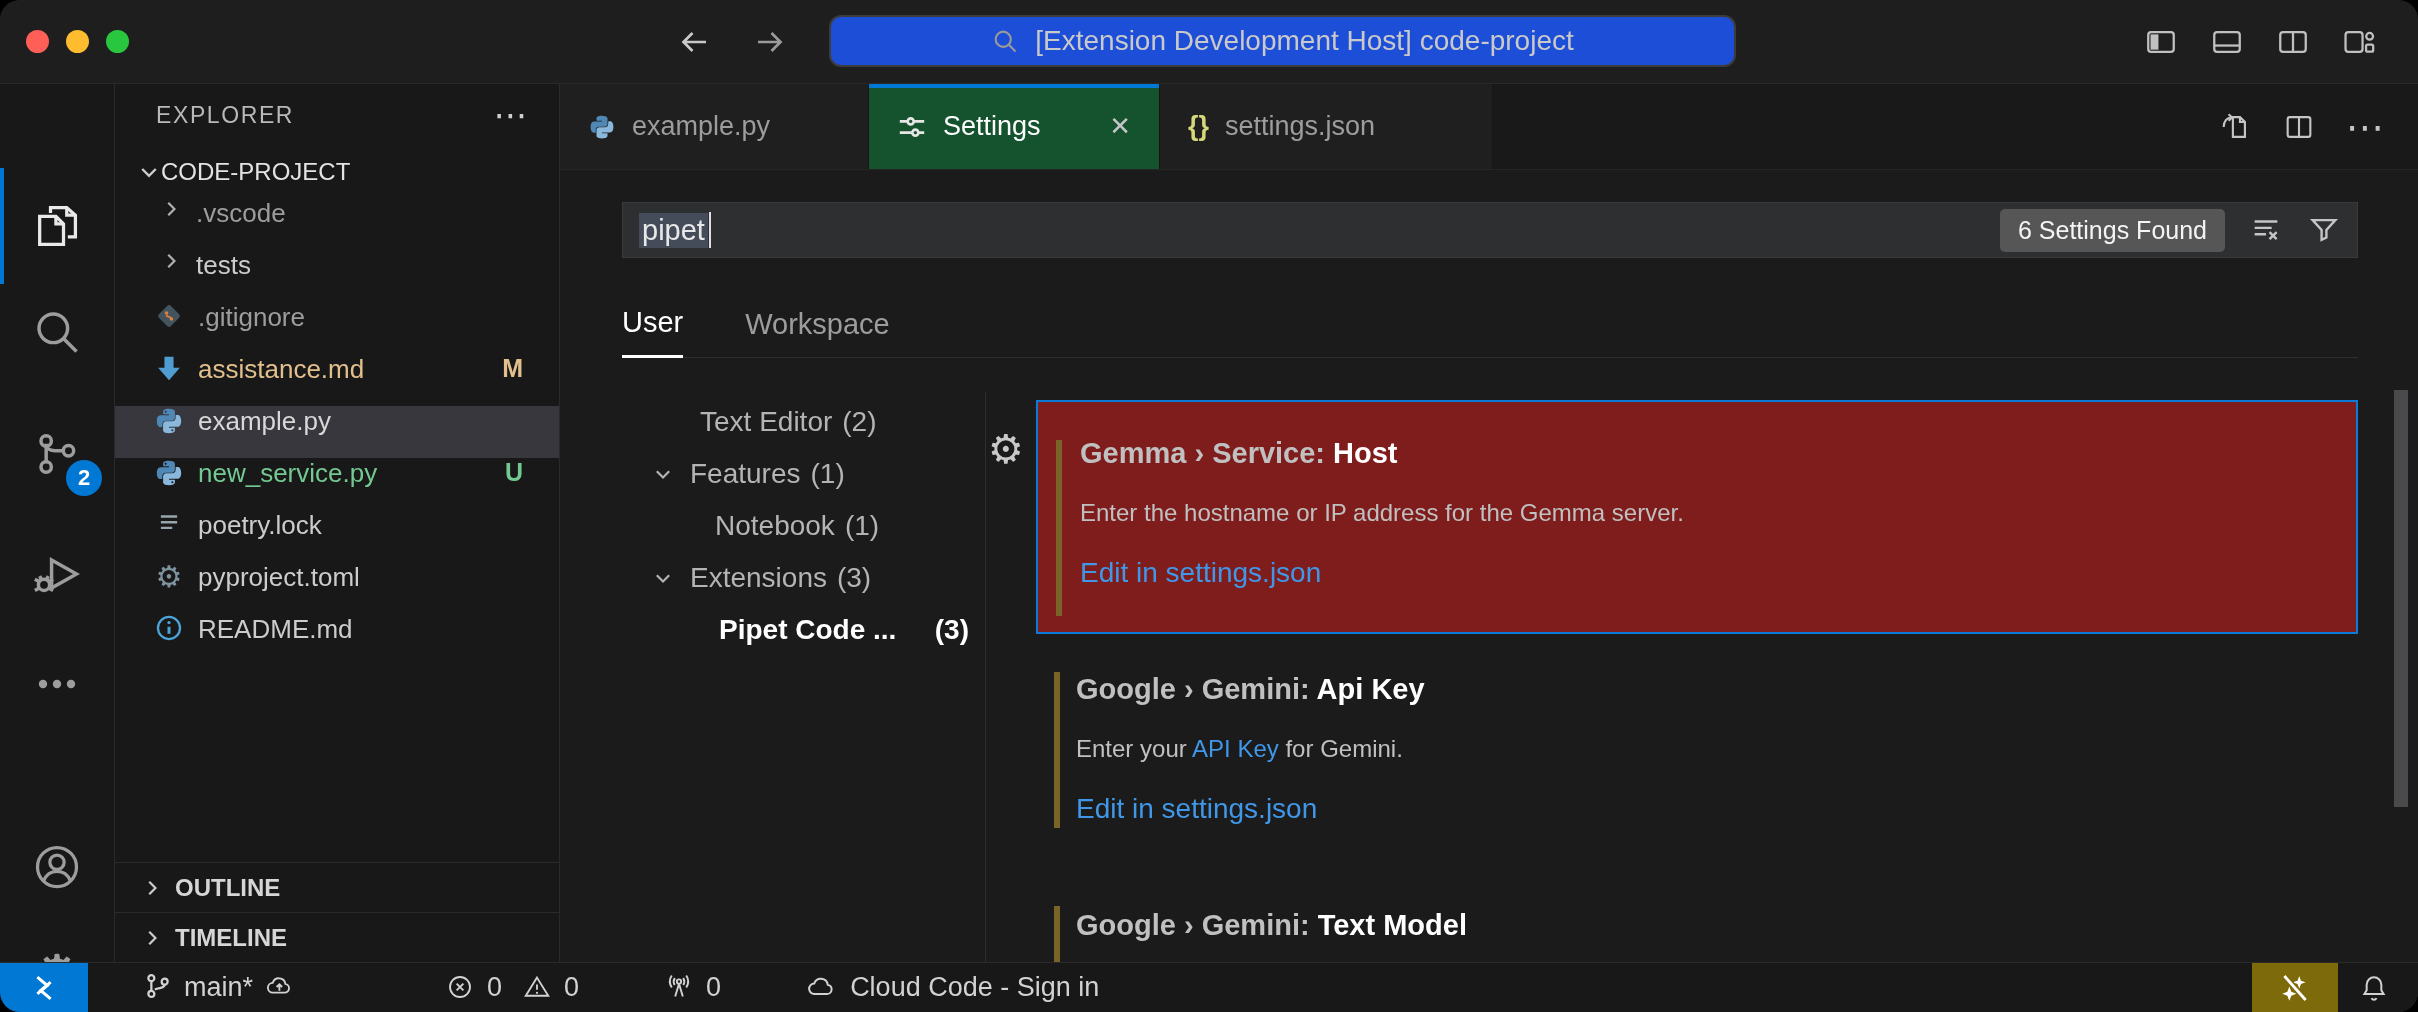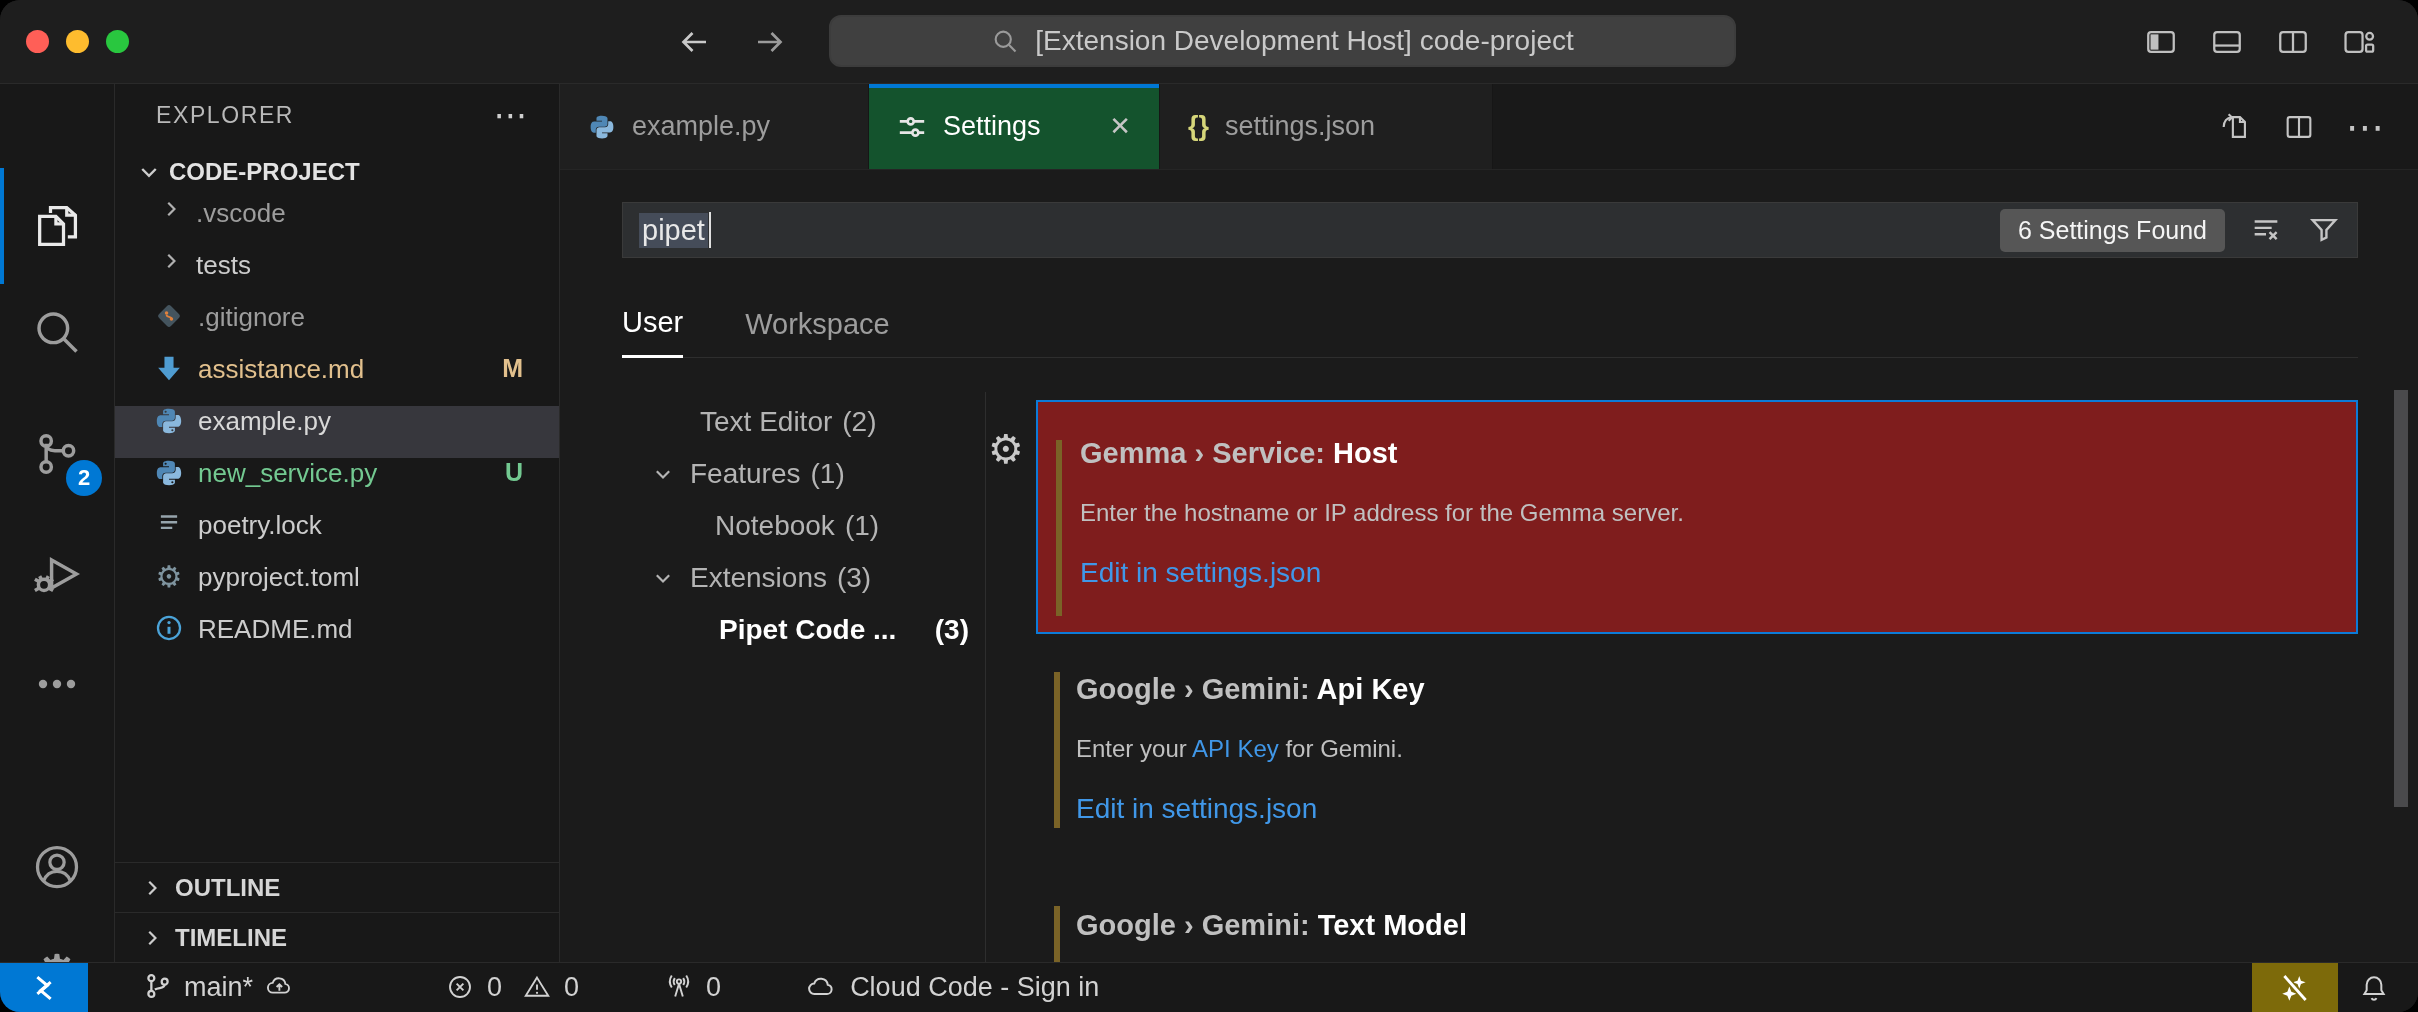--- a/index.html
+++ b/index.html
@@ -5,39 +5,39 @@
   * { box-sizing: border-box; }
   body { margin:0; background:#000; font-family:"Liberation Sans","DejaVu Sans",sans-serif; }
   .window { position:relative; width:2418px; height:1012px; background:#1b1b1b; border-radius:20px; overflow:hidden; color:#ccc; }
 
   
   .titlebar { height:84px; background:#1e1e1e; border-bottom:1px solid #2a2a2a; position:relative; display:flex; align-items:center; }
   .traffic { display:flex; gap:17px; margin-left:26px; }
   .light { width:23px; height:23px; border-radius:50%; }
   .light.red { background:#ff5f57; } .light.yellow { background:#febc2e; } .light.green { background:#29c73f; }
   .nav-arrows { position:absolute; left:676px; top:0; height:84px; display:flex; align-items:center; gap:40px; }
-  .command-center { position:absolute; left:829px; top:15px; width:907px; height:52px; background:#404040; border:2px solid #3c3c3c; border-radius:12px; display:flex; align-items:center; justify-content:center; gap:16px; color:#c9c9c9; font-size:28px; }
+  .command-center { position:absolute; left:829px; top:15px; width:907px; height:52px; background:#1d4ed8; border:2px solid #3c3c3c; border-radius:12px; display:flex; align-items:center; justify-content:center; gap:16px; color:#c9c9c9; font-size:28px; }
   .layout-icons { position:absolute; right:42px; top:0; height:84px; display:flex; align-items:center; gap:32px; }
 
   
   .main { display:flex; height:878px; }
 
   
   .activitybar { width:115px; background:#181818; border-right:1px solid #2a2a2a; position:relative; flex-shrink:0; }
   .ab-item { position:absolute; left:0; width:114px; height:100px; display:flex; align-items:center; justify-content:center; color:#9d9d9d; cursor:pointer; }
   .ab-item.active { color:#e9e9e9; }
   .ab-item.active::before { content:''; position:absolute; left:0; top:-8px; height:116px; width:4px; background:#0078d4; }
   .ab-badge { position:absolute; right:12px; bottom:8px; min-width:36px; height:36px; border-radius:18px; background:#0078d4; color:#fff; font-size:22px; font-weight:700; display:flex; align-items:center; justify-content:center; }
   .gear-glyph { font-size:54px; line-height:1; }
 
   
   .sidebar { width:445px; background:#181818; border-right:1px solid #2a2a2a; flex-shrink:0; display:flex; flex-direction:column; overflow:hidden; }
   .sb-header { height:62px; display:flex; align-items:center; padding:0 30px 0 41px; color:#b9b9b9; font-size:23px; letter-spacing:1.6px; }
   .sb-more { margin-left:auto; font-size:34px; color:#cfcfcf; cursor:pointer; }
-  .tree-root { height:52px; display:flex; align-items:center; padding-left:22px; gap:8px; font-weight:700; font-size:24px; color:#e3e3e3; cursor:pointer; }
+  .tree-root { height:52px; display:flex; align-items:center; padding-left:22px; font-weight:400; font-size:24px; color:#e3e3e3; cursor:pointer; }
   .tree-row { height:52px; display:flex; align-items:flex-start; font-size:26px; color:#cccccc; cursor:pointer; position:relative; }
   .tree-row .chev { margin-left:45px; margin-right:14px; color:#b0b0b0; }
   .tree-row .ficon { width:30px; margin-left:39px; margin-right:14px; display:flex; justify-content:center; }
   .tree-row.selected { background:#37373d; }
   .row-badge { margin-left:auto; margin-right:36px; font-size:25px; font-weight:700; }
   .dim { color:#9d9d9d; } .git-mod { color:#e2c08d; } .git-new { color:#73c991; }
   .sb-bottom { margin-top:auto; }
   .sb-section { height:50px; display:flex; align-items:center; gap:12px; padding-left:26px; font-weight:700; font-size:24px; color:#d6d6d6; border-top:1px solid #2a2a2a; cursor:pointer; }
 
   

